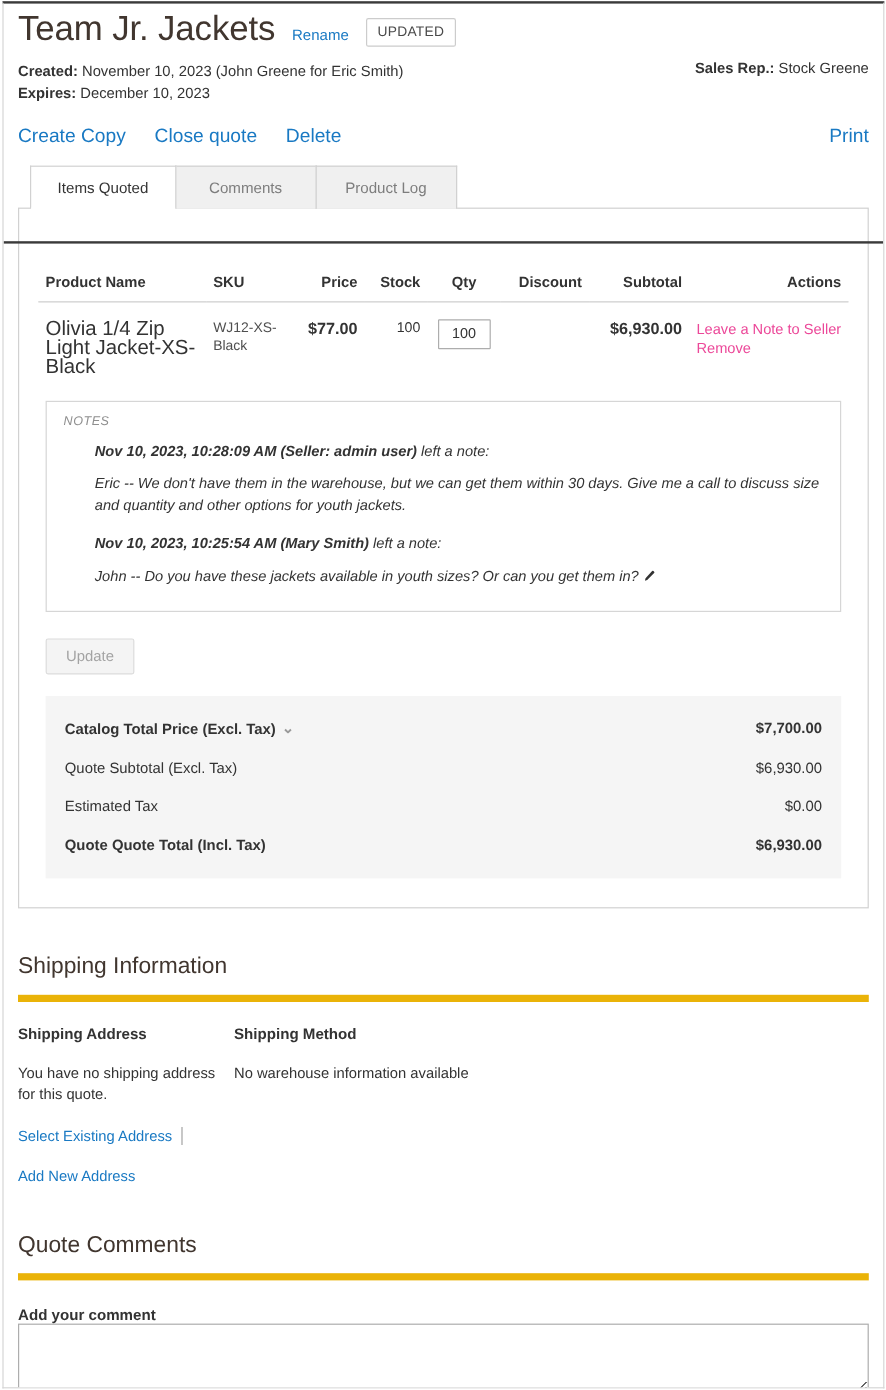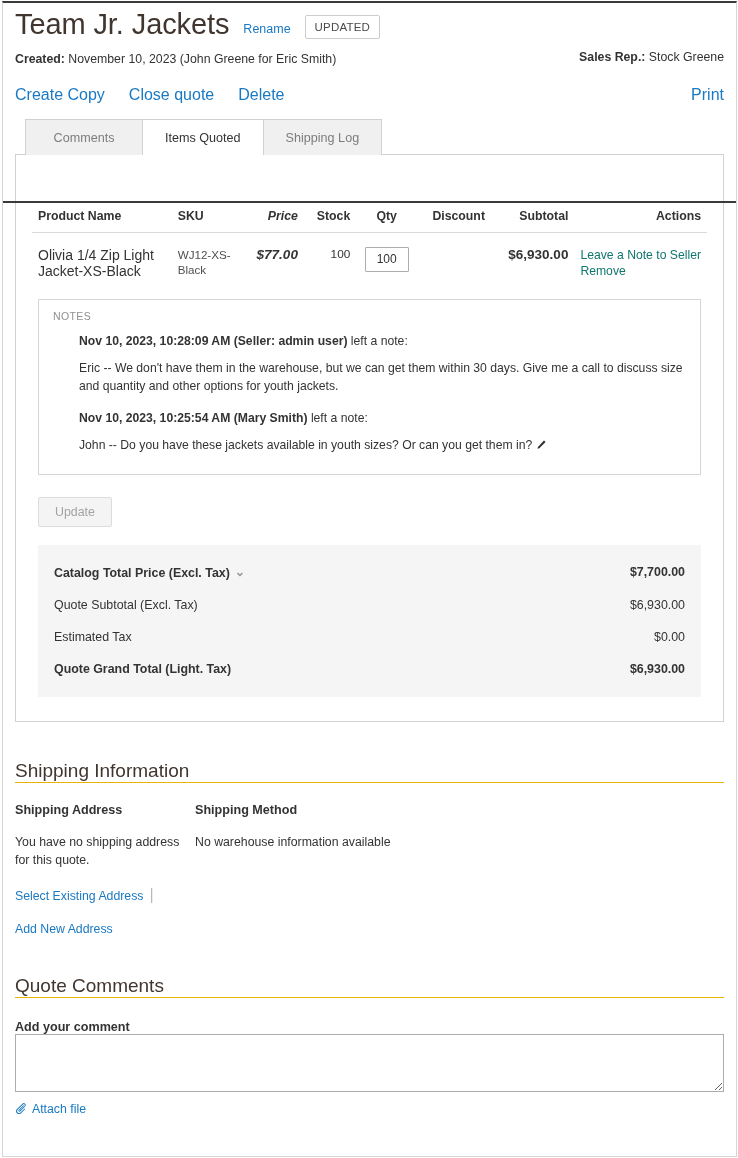--- a/index.html
+++ b/index.html
@@ -147,29 +147,29 @@
   .items-table th.l { text-align: left; }
   .items-table th.c { text-align: center; }
   .items-table td {
     padding: 14px 6px 10px 6px;
     vertical-align: top;
     font-size: 12.3px;
     text-align: right;
   }
   .col-name { width: 150px; text-align: left !important; }
   .col-sku  { width: 74px;  text-align: left !important; }
-  .col-price{ width: 66px; font-style: italic; }
+  .col-price{ width: 66px; }
   .col-stock{ width: 54px; }
   .col-qty  { width: 62px; text-align: center !important; }
   .col-disc { width: 76px; }
   .col-sub  { width: 86px; }
   .col-act  { text-align: right !important; }
 
   .prod-name {
-    font-size: 14px;
+    font-size: 17px;
     color: #333;
     line-height: 16px;
     font-weight: 400;
   }
   .sku-val { font-size: 11.6px; color: #4f4f4f; line-height: 15px; }
   .price-val { font-size: 13.5px; font-weight: 700; color: #333; }
   .stock-val { font-size: 11.8px; color: #333; }
   .subtotal-val { font-size: 13.5px; font-weight: 700; color: #333; }
   .qty-input {
     width: 44px; height: 25px;
@@ -177,30 +177,31 @@
     border-radius: 1px;
     font-size: 12px;
     font-family: "Liberation Sans", sans-serif;
     text-align: center;
     color: #333;
     background: #fff;
     padding: 0;
   }
   .act-stack { display: flex; flex-direction: column; align-items: flex-start; }
   .act-stack a {
-    font-size: 12.2px; color: #0f766e; text-decoration: none;
+    font-size: 12.2px; color: #ec4899; text-decoration: none;
     line-height: 16px; cursor: pointer; white-space: nowrap;
   }
 
   
   .notes-box {
     border: 1px solid #d6d6d6;
     margin: 10px 6px 0 6px;
     padding: 10px 14px 16px 14px;
     background: #fff;
+    font-style: italic;
   }
   .notes-label {
     font-size: 10.5px;
     color: #8f8f8f;
     letter-spacing: 0.4px;
     margin-bottom: 10px;
   }
   .note { margin-left: 26px; margin-bottom: 14px; }
   .note:last-child { margin-bottom: 2px; }
   .note-head { font-size: 12.2px; color: #333; line-height: 18px; }
@@ -240,21 +241,22 @@
   .totals-row.bold { font-weight: 700; }
   .chevron {
     display: inline-block; margin-left: 5px; vertical-align: 1px;
     color: #9a9a9a;
   }
 
   
   .section { margin-top: 38px; padding: 0 12px; }
   .section-title {
     font-size: 19px; font-weight: 400; color: #41362f;
-    border-bottom: 1px solid #eab308;
+    padding-bottom: 12px;
+    border-bottom: 6px solid #eab308;
     margin: 0;
   }
   .ship-cols { display: flex; margin-top: 20px; }
   .ship-col-1 { width: 180px; }
   .ship-col-2 { flex: 1; }
   .ship-h {
     font-size: 12.6px; font-weight: 700; color: #333; margin-bottom: 16px;
   }
   .ship-text { font-size: 12.3px; color: #333; line-height: 18px; }
   .ship-links { margin-top: 17px; }
@@ -301,41 +303,45 @@
       <a class="rename-link">Rename</a>
       <div class="status-badge">UPDATED</div>
     </div>
 
     <div class="meta-row">
       <div class="meta-left">
         <div>
           <b>Created:</b>
           <span>November 10, 2023 (John Greene for Eric Smith)</span>
         </div>
+        <div>
+          <b>Expires:</b>
+          <span>December 10, 2023</span>
+        </div>
       </div>
       <div class="meta-right">
         <b>Sales Rep.:</b>
         <span>Stock Greene</span>
       </div>
     </div>
 
     <div class="actions-row">
       <div class="actions-left">
         <a class="act-link">Create Copy</a>
         <a class="act-link">Close quote</a>
         <a class="act-link">Delete</a>
       </div>
       <a class="act-link">Print</a>
     </div>
 
     <div class="tabs-wrap">
       <div class="tabs">
+        <div class="tab active">Items Quoted</div>
         <div class="tab">Comments</div>
-        <div class="tab active">Items Quoted</div>
-        <div class="tab">Shipping Log</div>
+        <div class="tab">Product Log</div>
       </div>
 
       <div class="tab-panel">
 
         <table class="items-table">
           <thead>
             <tr>
               <th class="l col-name">Product Name</th>
               <th class="l col-sku">SKU</th>
               <th class="col-price">Price</th>
@@ -409,21 +415,21 @@
           </div>
           <div class="totals-row">
             <div>Quote Subtotal (Excl. Tax)</div>
             <div>$6,930.00</div>
           </div>
           <div class="totals-row">
             <div>Estimated Tax</div>
             <div>$0.00</div>
           </div>
           <div class="totals-row bold">
-            <div>Quote Grand Total (Light. Tax)</div>
+            <div>Quote Quote Total (Incl. Tax)</div>
             <div>$6,930.00</div>
           </div>
         </div>
 
       </div>
     </div>
   </div>
 
   <div class="section">
     <h2 class="section-title">Shipping Information</h2>

